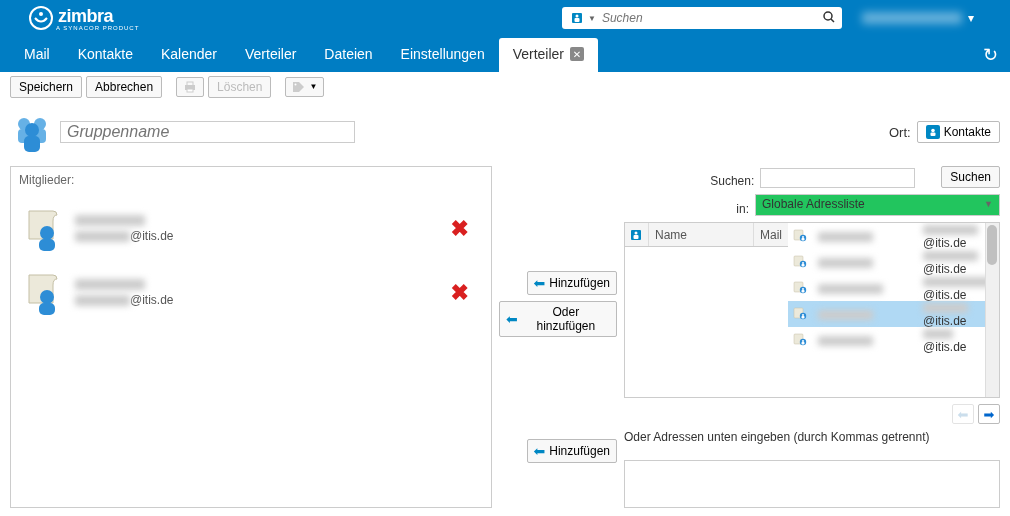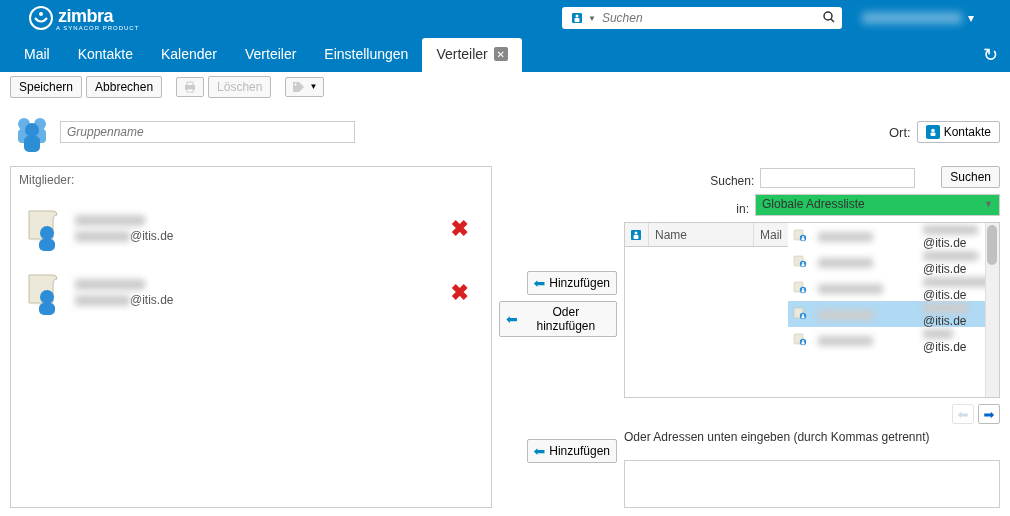--- a/index.html
+++ b/index.html
@@ -27,21 +27,21 @@
   
   .toolbar { height: 30px; display: flex; align-items: center; padding: 4px 10px; gap: 4px; border-bottom: 1px solid #fff; }
   .btn { border: 1px solid #bbb; background: #f8f8f8; padding: 3px 8px; font-size: 12px; cursor: pointer; border-radius: 2px; }
   .btn.disabled { color: #bbb; cursor: default; }
   .btn.icon-only { padding: 3px 6px; display: inline-flex; align-items: center; }
   .btn .caret { font-size: 8px; margin-left: 3px; }
   
   .content { padding: 8px 10px; display: flex; flex-direction: column; height: calc(516px - 36px - 36px - 30px); }
   .header-row { display: flex; align-items: center; margin-bottom: 12px; }
   .big-icon { width: 44px; height: 44px; margin-right: 6px; }
-  .name-input { width: 295px; height: 22px; border: 1px solid #ccc; padding: 0 6px; font-style: italic; color: #14532d; font-size: 12px; }
+  .name-input { width: 295px; height: 22px; border: 1px solid #ccc; padding: 0 6px; font-style: italic; color: #14532d; font-size: 16px; }
   .header-spacer { flex: 1; }
   .loc-label { font-size: 13px; margin-right: 6px; }
   .loc-btn { border: 1px solid #bbb; background: #fff; padding: 3px 8px; display: inline-flex; align-items: center; gap: 4px; font-size: 12px; border-radius: 2px; cursor: pointer; }
   .loc-btn .addr-icon { width: 14px; height: 14px; background: #0087c3; border-radius: 2px; display: inline-flex; align-items: center; justify-content: center; color: #fff; font-size: 9px; }
   
   .main-cols { display: flex; flex: 1; gap: 7px; min-height: 0; }
   .left-col { width: 490px; display: flex; flex-direction: column; }
   .members-box { border: 1px solid #ccc; flex: 1; display: flex; flex-direction: column; min-height: 0; }
   .members-title { padding: 6px 8px; color: #666; }
   .members-list { flex: 1; overflow: auto; padding: 4px; }
@@ -134,20 +134,21 @@
     <div class="user-blur"></div>
     <span class="user-caret">▾</span>
   </div>
 </div>
 
 <div class="tabbar">
   <div class="tab">Mail</div>
   <div class="tab">Kontakte</div>
   <div class="tab">Kalender</div>
   <div class="tab">Verteiler</div>
+  <div class="tab">Dateien</div>
   <div class="tab">Einstellungen</div>
   <div class="tab active">
     <span>Verteiler</span>
     <span class="tab-close">✕</span>
   </div>
   <div class="refresh">↻</div>
 </div>
 
 <div class="toolbar">
   <button class="btn">Speichern</button>

